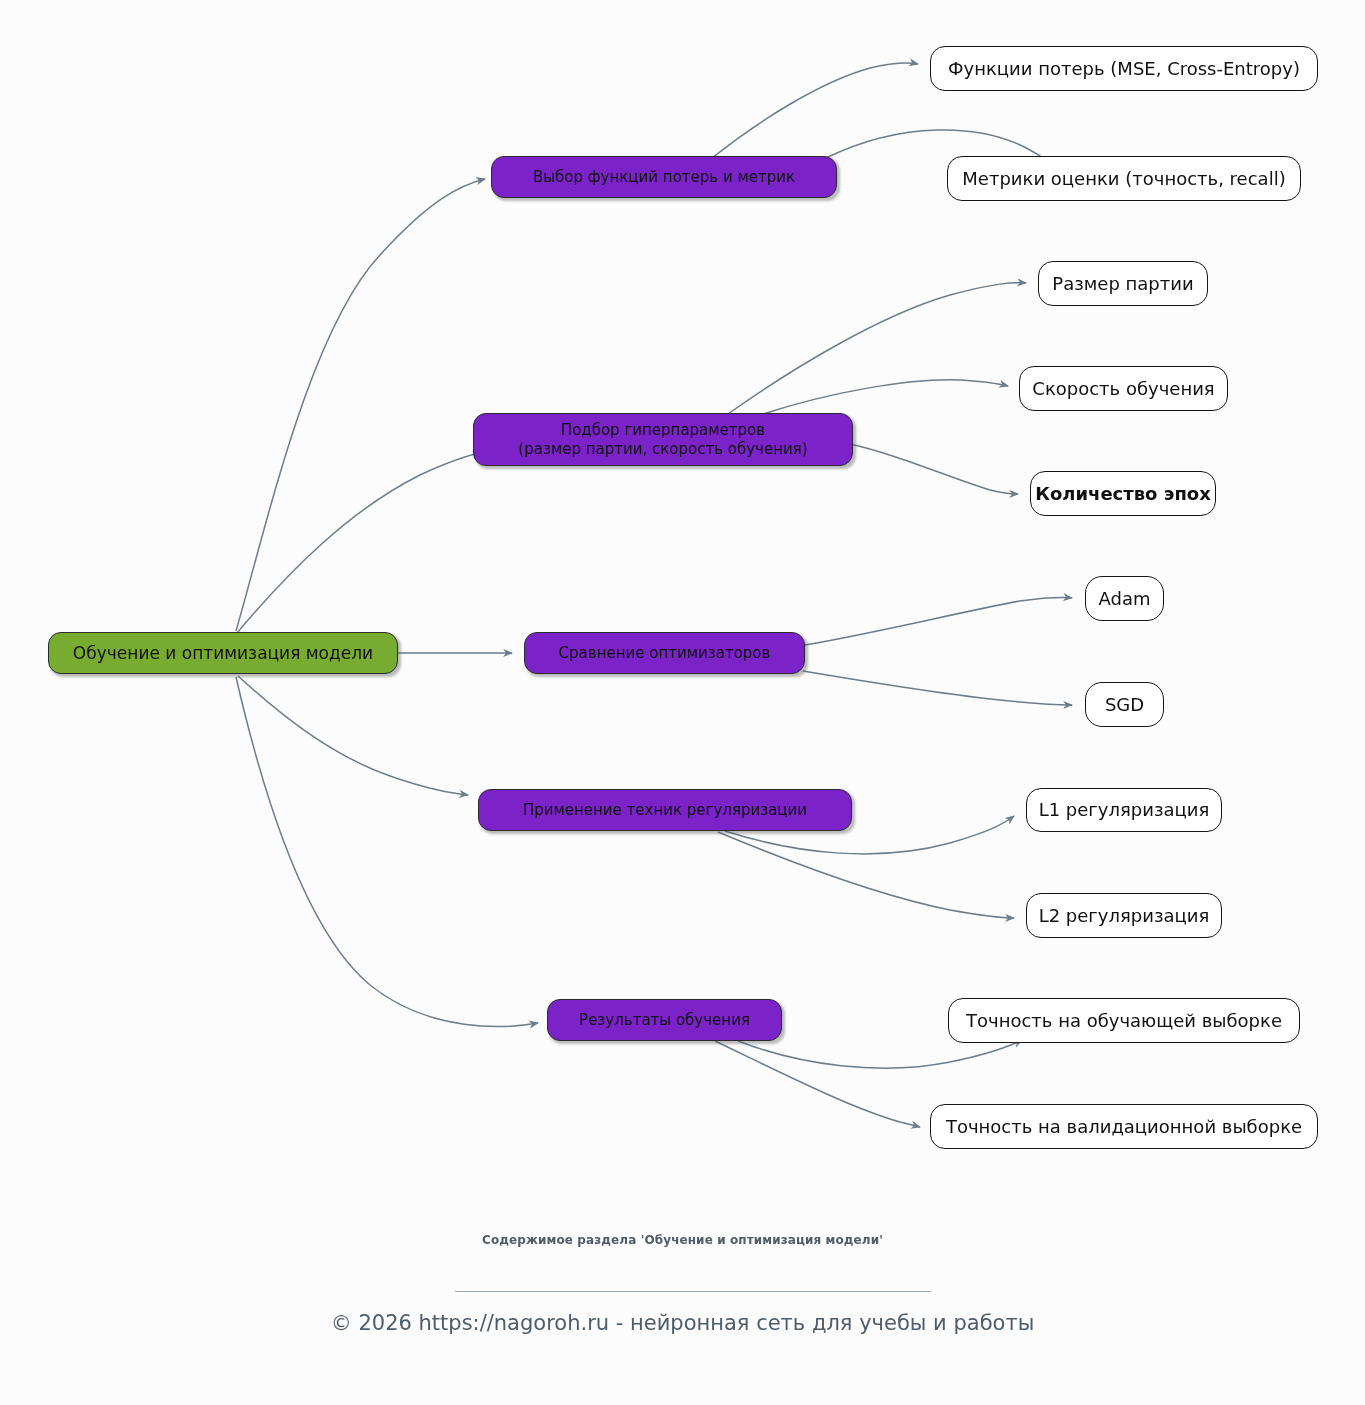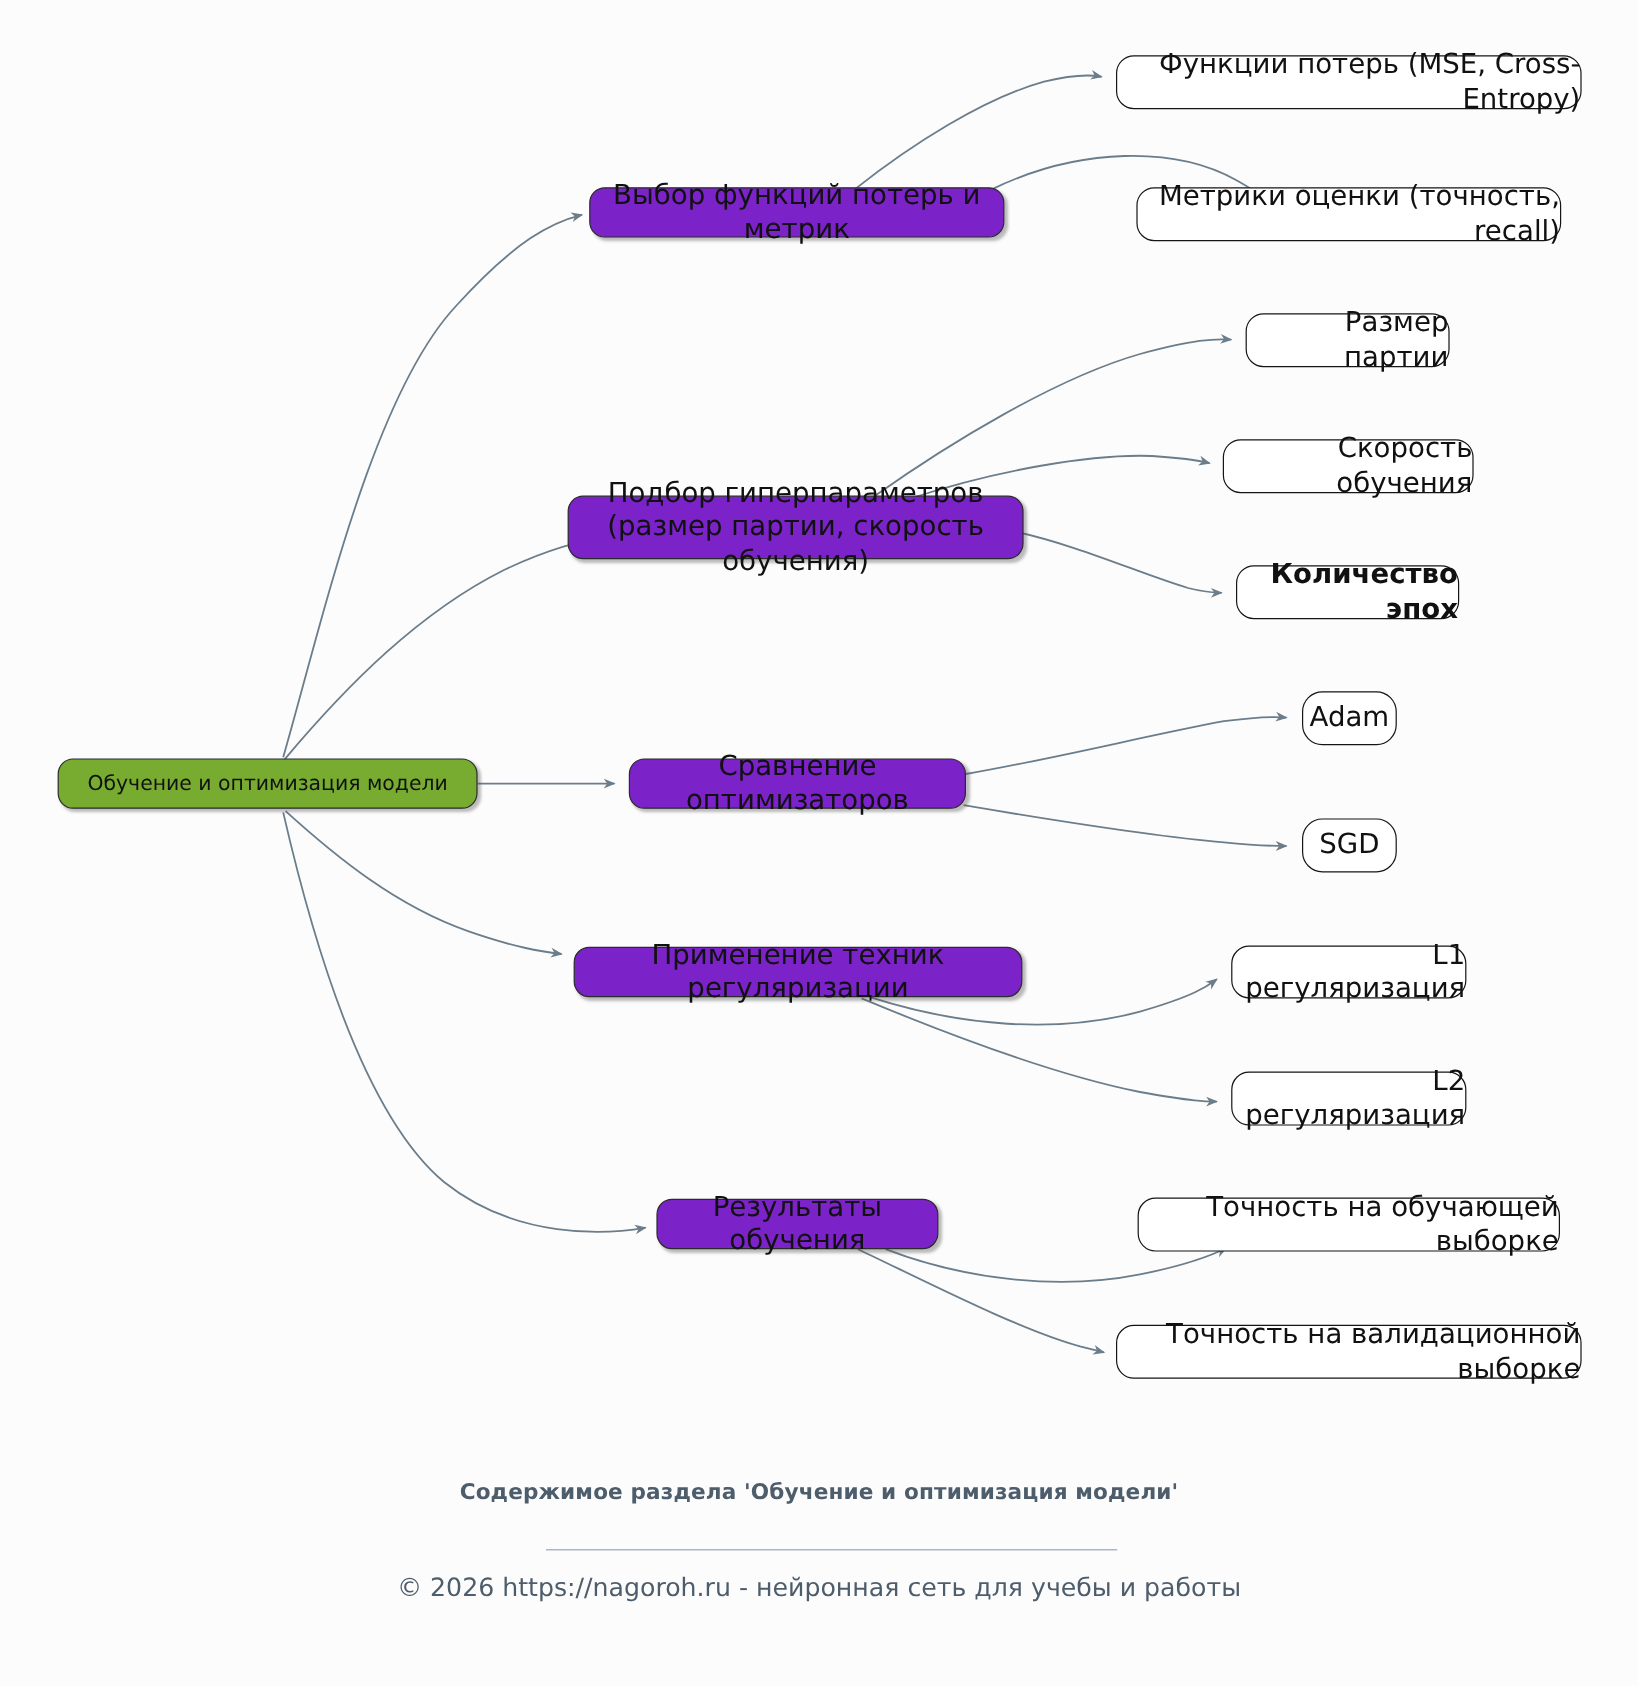--- a/index.html
+++ b/index.html
@@ -46,44 +46,43 @@
     border-radius: 13px;
     color: #111111;
     font-size: 17px;
     box-shadow: 2.5px 2.5px 2.5px rgba(80,80,80,0.38);
   }
   .node-branch {
     background: #7b22c8;
     border: 1.6px solid #2b2b2b;
     border-radius: 13px;
     color: #111111;
-    font-size: 23px;
+    font-size: 15px;
     box-shadow: 2.5px 2.5px 2.5px rgba(80,80,80,0.38);
   }
   .node-leaf {
     background: #ffffff;
     border: 1.7px solid #151515;
     border-radius: 15px;
     color: #111111;
-    font-size: 23px;
-    text-align: right;
+    font-size: 18px;
   }
   .node-leaf.pill {
     border-radius: 17px;
   }
   .footer {
     position: absolute;
     left: 0;
     width: 1365px;
     text-align: center;
     z-index: 2;
   }
   .footer-title {
     top: 1232px;
-    font-size: 18px;
+    font-size: 12px;
     font-weight: bold;
     color: #4e5d6b;
     line-height: 1.35;
     letter-spacing: 0.1px;
   }
   .footer-rule {
     position: absolute;
     top: 1291px;
     left: 455px;
     width: 476px;

